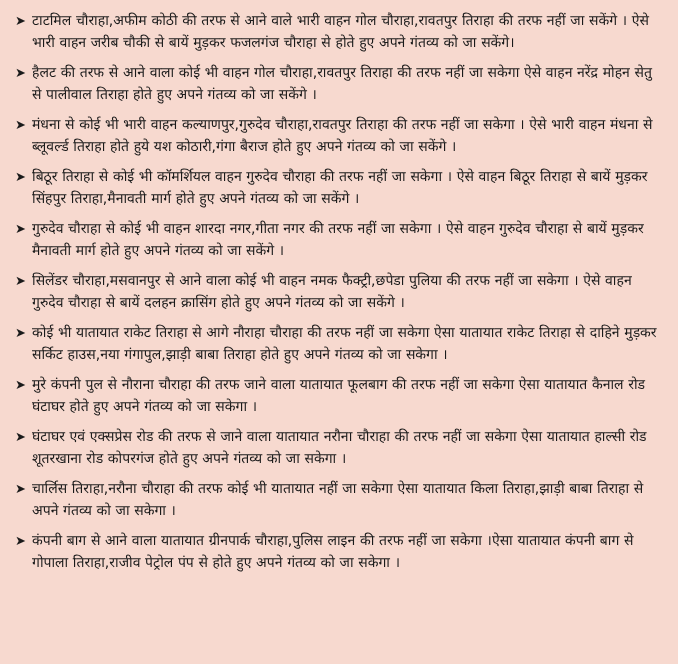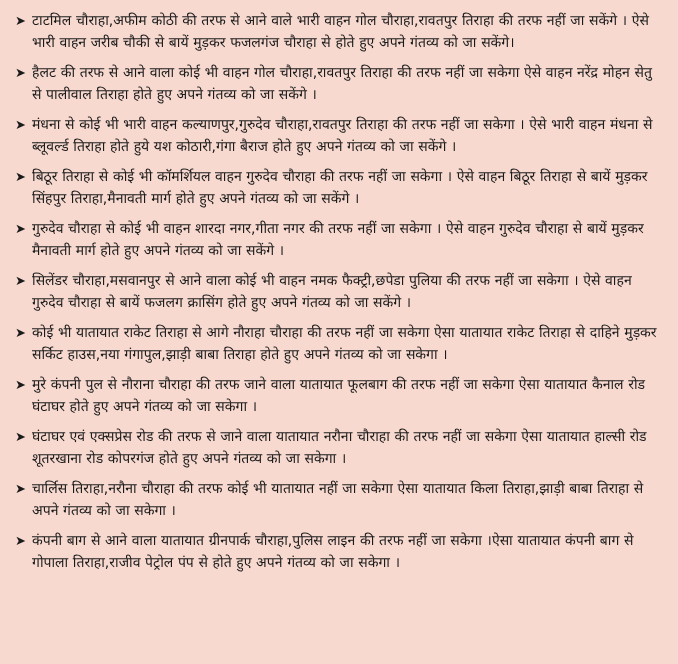--- a/index.html
+++ b/index.html
@@ -69,21 +69,21 @@
     <span class="text">बिठूर तिराहा से कोई भी कॉमर्शियल वाहन गुरुदेव चौराहा की तरफ नहीं जा सकेगा । ऐसे वाहन बिठूर तिराहा से बायें मुड़कर सिंहपुर तिराहा,मैनावती मार्ग होते हुए अपने गंतव्य को जा सकेंगे ।</span>
   </div>
 
   <div class="item">
     <span class="bullet">➤</span>
     <span class="text">गुरुदेव चौराहा से कोई भी वाहन शारदा नगर,गीता नगर की तरफ नहीं जा सकेगा । ऐसे वाहन गुरुदेव चौराहा से बायें मुड़कर मैनावती मार्ग होते हुए अपने गंतव्य को जा सकेंगे ।</span>
   </div>
 
   <div class="item">
     <span class="bullet">➤</span>
-    <span class="text">सिलेंडर चौराहा,मसवानपुर से आने वाला कोई भी वाहन नमक फैक्ट्री,छपेडा पुलिया की तरफ नहीं जा सकेगा । ऐसे वाहन गुरुदेव चौराहा से बायें फजलग क्रासिंग होते हुए अपने गंतव्य  को जा सकेंगे ।</span>
+    <span class="text">सिलेंडर चौराहा,मसवानपुर से आने वाला कोई भी वाहन नमक फैक्ट्री,छपेडा पुलिया की तरफ नहीं जा सकेगा । ऐसे वाहन गुरुदेव चौराहा से बायें दलहन क्रासिंग होते हुए अपने गंतव्य  को जा सकेंगे ।</span>
   </div>
 
   <div class="item">
     <span class="bullet">➤</span>
     <span class="text">कोई भी यातायात राकेट तिराहा से आगे नौराहा चौराहा की तरफ नहीं जा सकेगा ऐसा यातायात राकेट तिराहा से दाहिने मुड़कर सर्किट हाउस,नया गंगापुल,झाड़ी बाबा तिराहा होते हुए अपने गंतव्य को जा सकेगा ।</span>
   </div>
 
   <div class="item">
     <span class="bullet">➤</span>
     <span class="text">मुरे कंपनी पुल से नौराना चौराहा की तरफ जाने वाला यातायात फूलबाग की तरफ नहीं जा सकेगा ऐसा यातायात कैनाल रोड घंटाघर होते हुए अपने गंतव्य को जा सकेगा ।</span>

